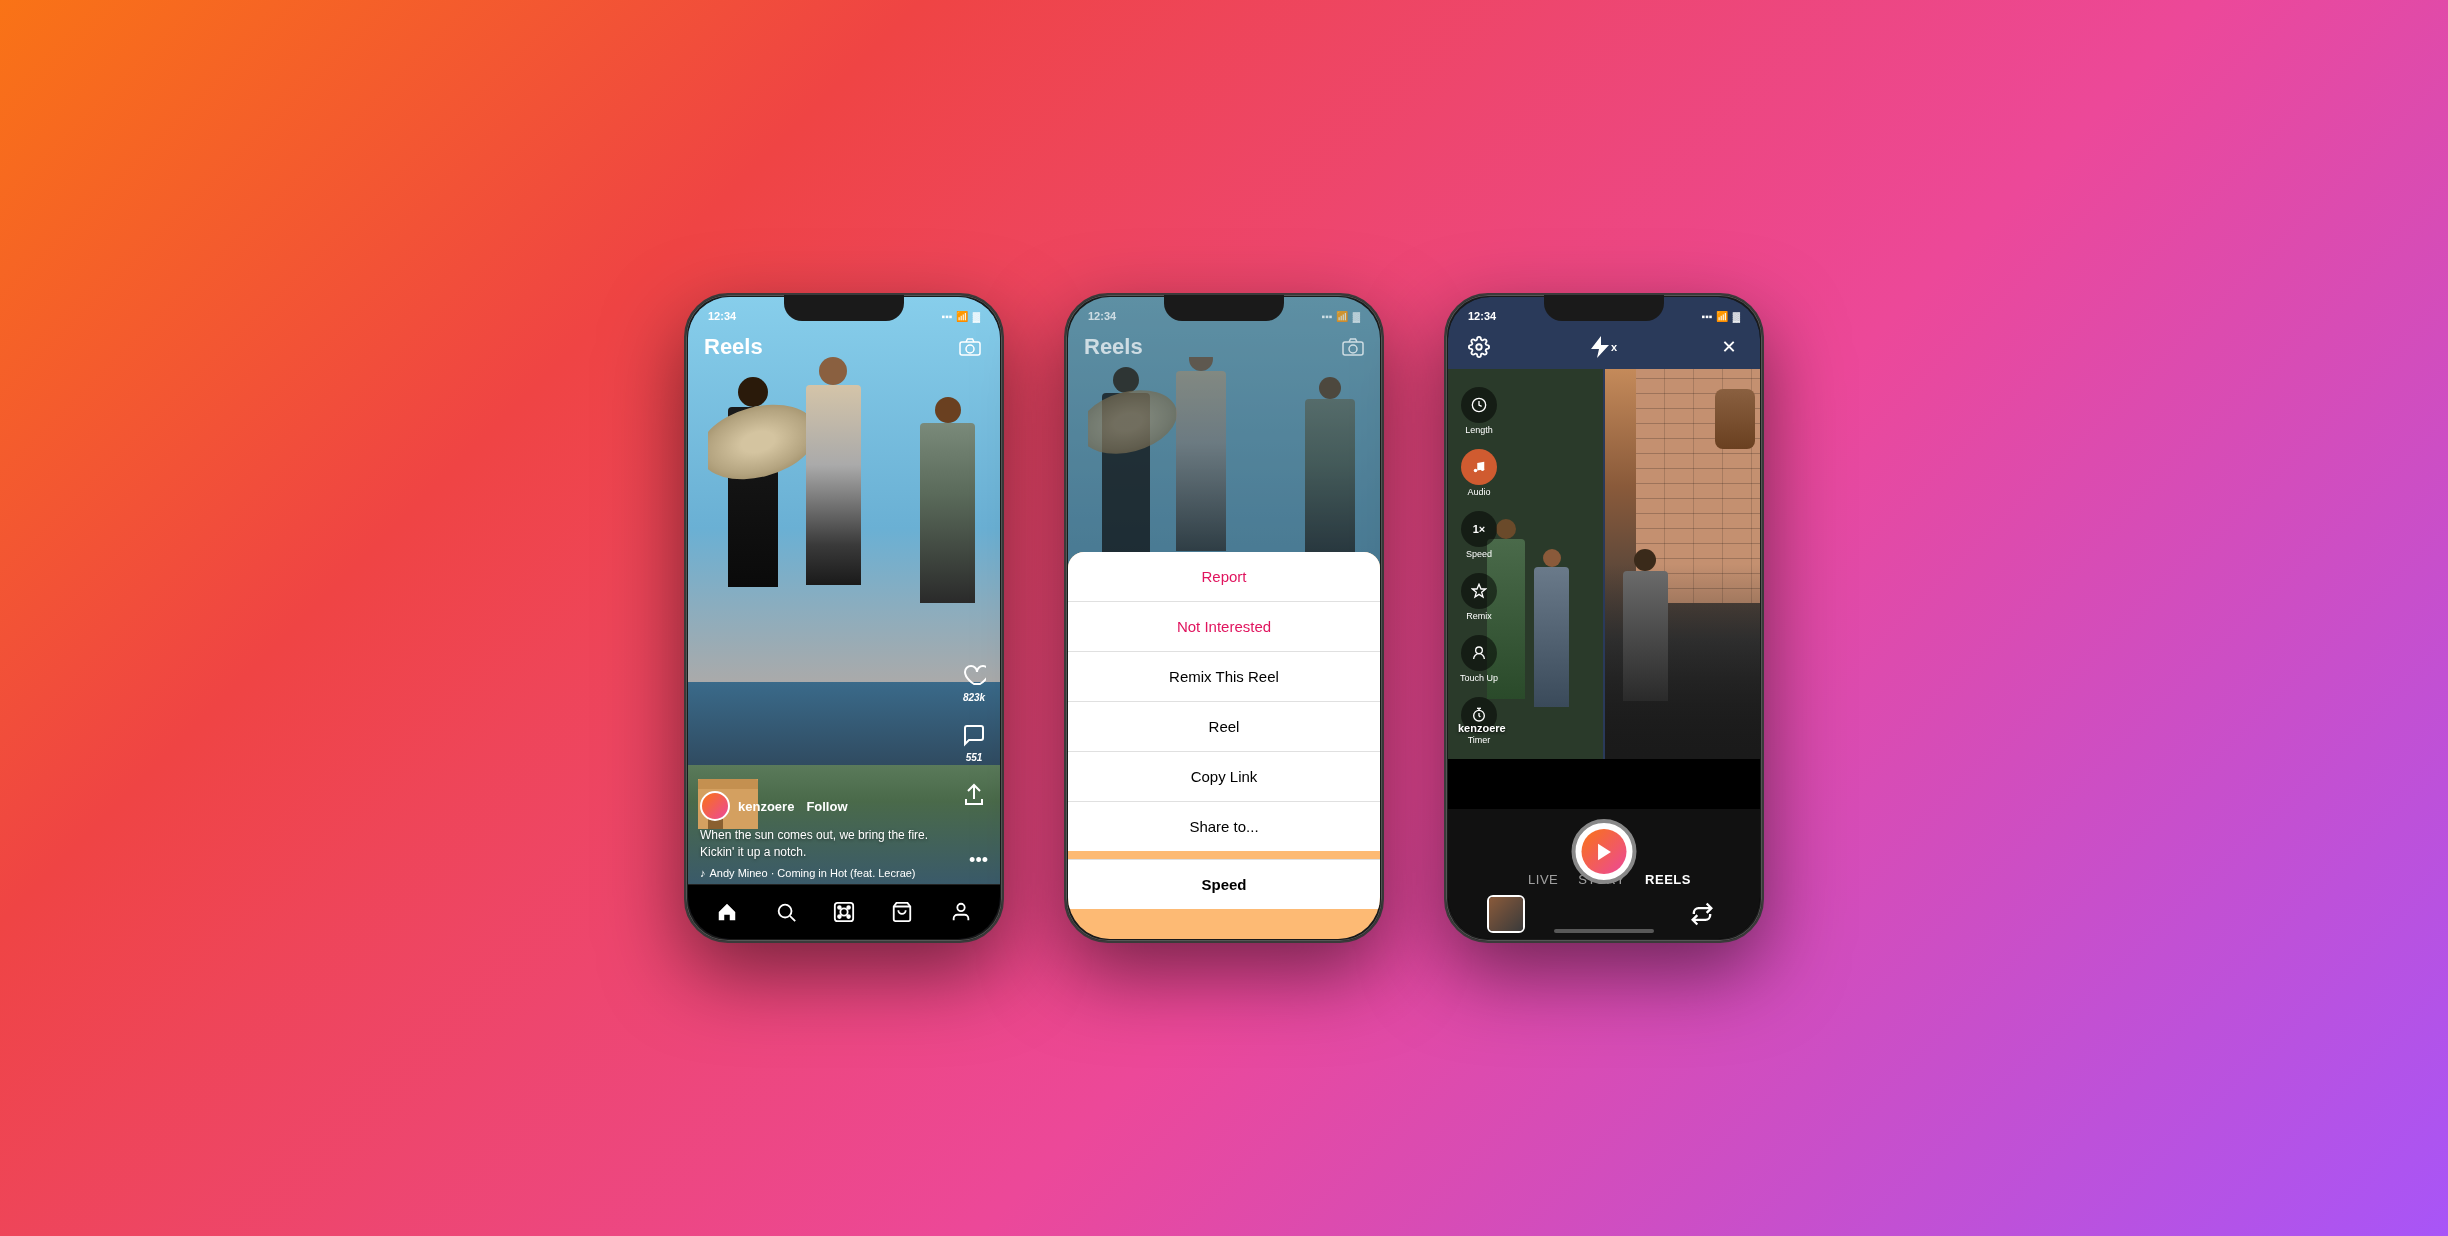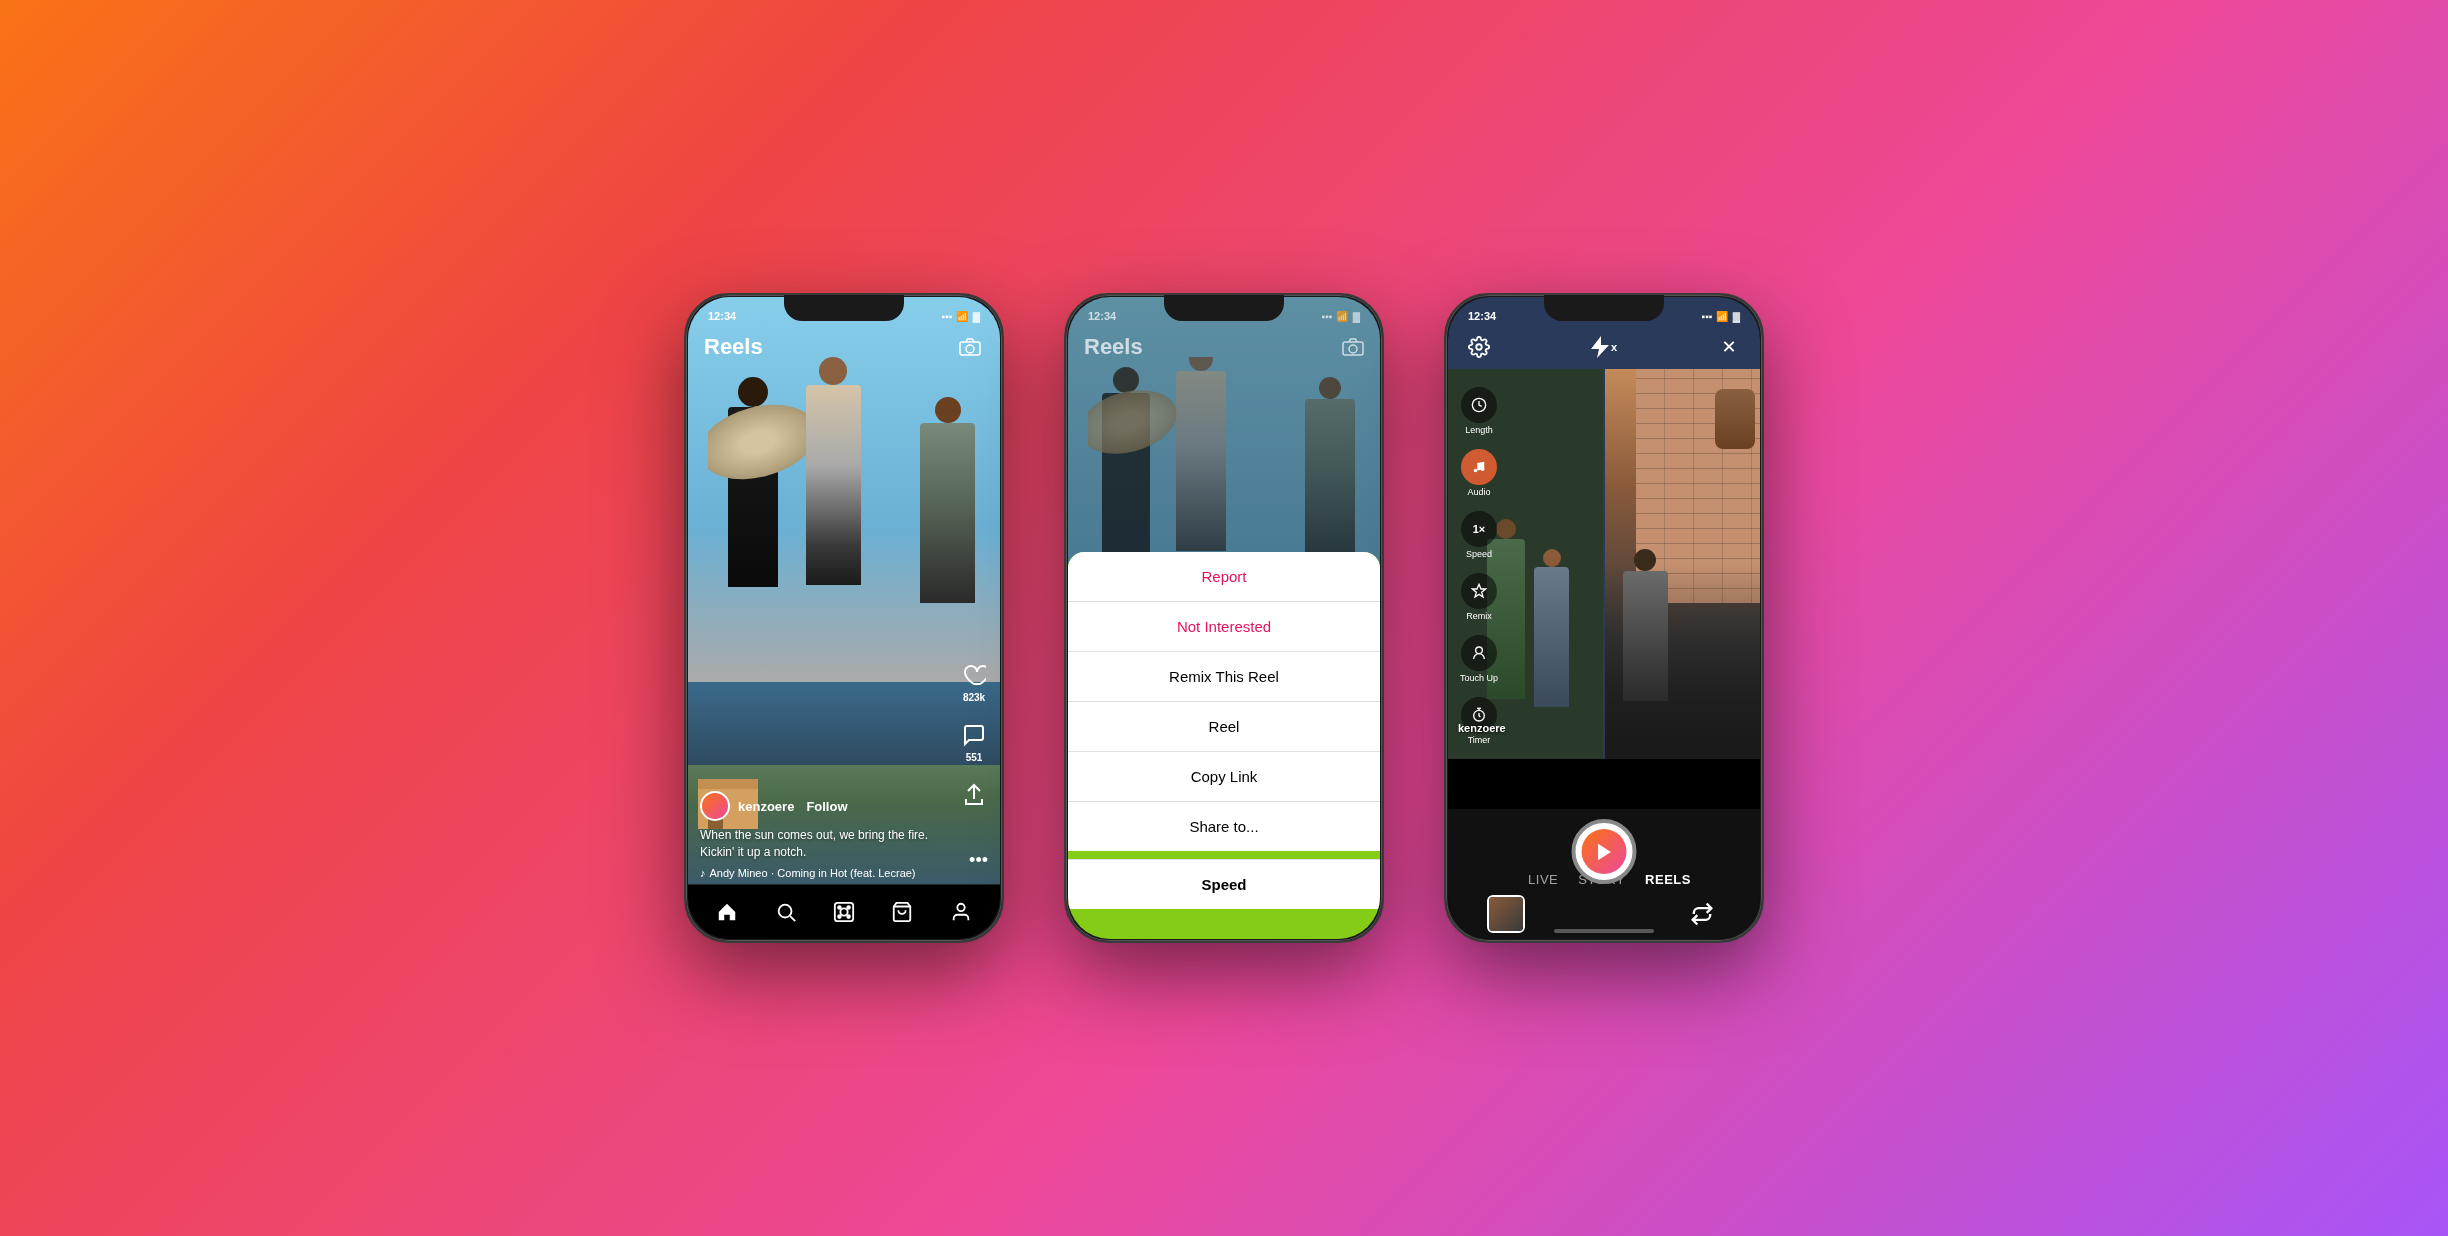--- a/index.html
+++ b/index.html
@@ -126,20 +126,21 @@
       align-items: center;
       gap: 18px;
       z-index: 20;
     }
 
     .action-item {
       display: flex;
       flex-direction: column;
       align-items: center;
       gap: 3px;
+      font-style: italic;
     }
 
     .action-icon {
       width: 28px;
       height: 28px;
       display: flex;
       align-items: center;
       justify-content: center;
       color: #fff;
       font-size: 22px;
@@ -248,21 +249,21 @@
       height: 4px;
       background: rgba(255,255,255,0.5);
       border-radius: 2px;
     }
 
     .action-sheet {
       position: absolute;
       bottom: 0;
       left: 0;
       right: 0;
-      background: #84cc16;
+      background: #fdba74;
       border-radius: 16px 16px 0 0;
       z-index: 40;
       padding: 0 0 30px;
     }
 
     .sheet-item {
       width: 100%;
       padding: 16px 20px;
       text-align: center;
       font-size: 15px;

